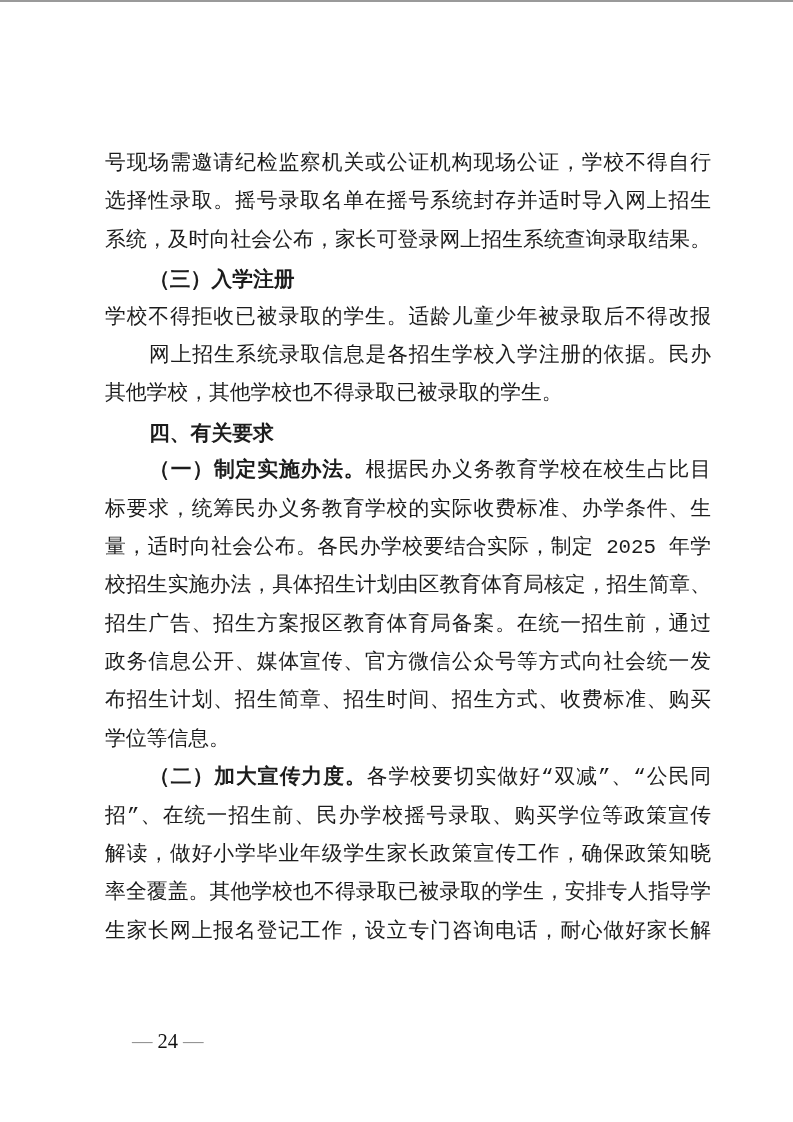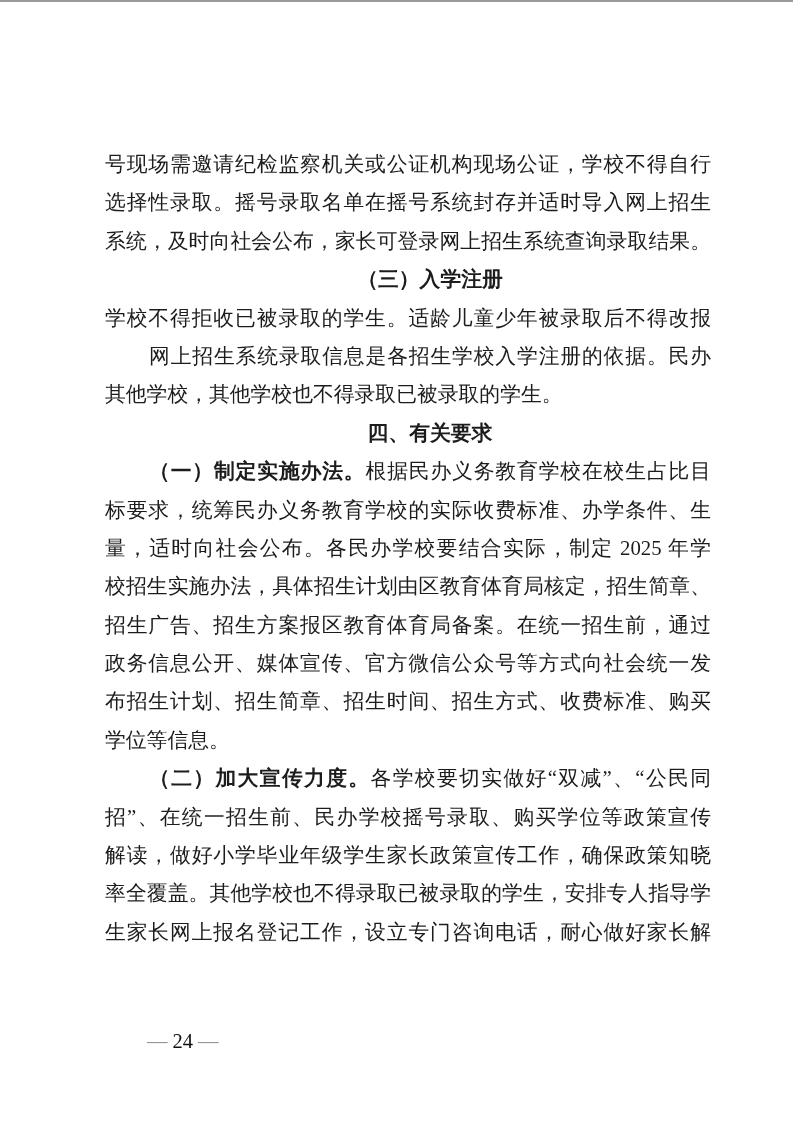--- a/index.html
+++ b/index.html
@@ -29,37 +29,38 @@
     top: 145px;
     width: 606px;
   }
   .line {
     height: 38.4px;
     line-height: 38.4px;
     font-size: 20.8px;
     letter-spacing: 0;
     white-space: nowrap;
     text-align: left;
+    font-family: Liberation Mono, monospace;
   }
   
   .j {
     white-space: normal;
     text-align: justify;
     text-align-last: justify;
   }
   
-  .ind { text-indent: 44px; text-align: center; }
+  .ind { text-indent: 44px; }
   .h3, .h4 {
     font-family: "Liberation Sans", "DejaVu Sans", sans-serif;
     font-weight: bold;
   }
   .lead { font-weight: bold; }
   .footer {
     position: absolute;
-    left: 145px;
+    left: 130px;
     top: 1026px;
     font-size: 20.5px;
     line-height: 30px;
     color: #111111;
   }
   .footer .dash {
     color: #8f8f8f;
     padding: 0 2px;
   }
   .footer .num {

